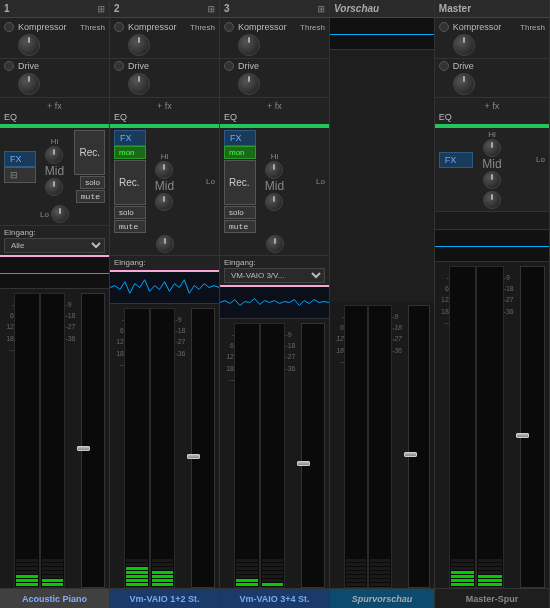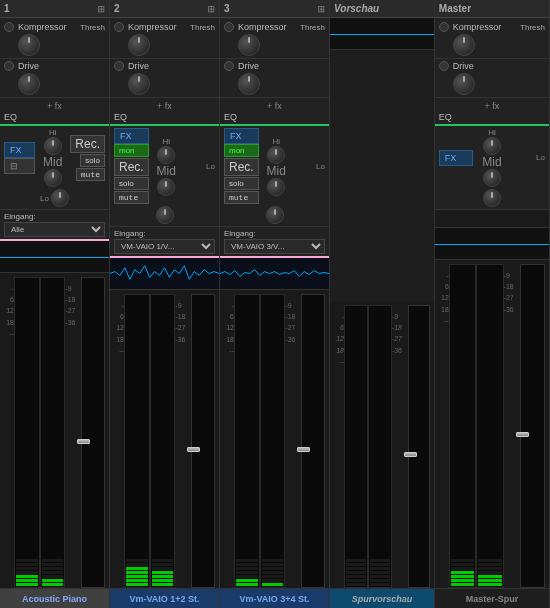--- a/index.html
+++ b/index.html
@@ -122,21 +122,21 @@
 
     
     .drive-section {
       padding: 2px 4px;
       border-bottom: 1px solid #333;
     }
 
     
     .fx-section {
       padding: 2px 4px;
-      border-bottom: 2px solid #22c55e;
+      border-bottom: 4px solid #22c55e;
     }
     .fx-add-btn {
       font-size: 9px;
       color: #888;
       text-align: center;
       cursor: pointer;
       padding: 1px 0;
     }
     .eq-row {
       display: flex;
@@ -176,22 +176,22 @@
       color: #4f4;
       font-size: 8px;
       padding: 1px 4px;
       border: 1px solid #2a9a2a;
       cursor: pointer;
       margin-bottom: 1px;
     }
     .rec-btn {
       background: #333;
       color: #ccc;
-      font-size: 12px;
-      padding: 1px 4px;
+      font-size: 10px;
+      padding: 16px 4px;
       border: 1px solid #555;
       cursor: pointer;
       margin-bottom: 1px;
     }
     .solo-btn {
       background: #333;
       color: #ccc;
       font-size: 8px;
       padding: 1px 4px;
       border: 1px solid #555;
@@ -545,23 +545,20 @@
           <div class="right-labels col" style="align-items:flex-end; justify-content:flex-end;">
             <span class="lo-label">Lo</span>
           </div>
         </div>
         <div class="row" style="justify-content:center; margin-top:2px;">
           <div class="knob knob-small"></div>
         </div>
       </div>
       <div class="input-section">
         <div class="input-label">Eingang:</div>
-        <select class="input-select">
-          <option>VM-VAIO 1/V...</option>
-        </select>
       </div>
       <div class="waveform-section waveform-active">
         <svg class="waveform-svg" viewBox="0 0 110 32" preserveAspectRatio="none">
           <polyline points="0,16 5,14 10,18 15,10 20,22 25,12 30,16 35,8 40,20 45,14 50,18 55,10 60,20 65,12 70,16 75,8 80,22 85,14 90,18 95,12 100,16 105,14 110,16" stroke="#0af" stroke-width="1" fill="none"></polyline>
         </svg>
       </div>
     </div>
     <div class="fader-area">
       <div class="scale-col">
         <span>-</span>

